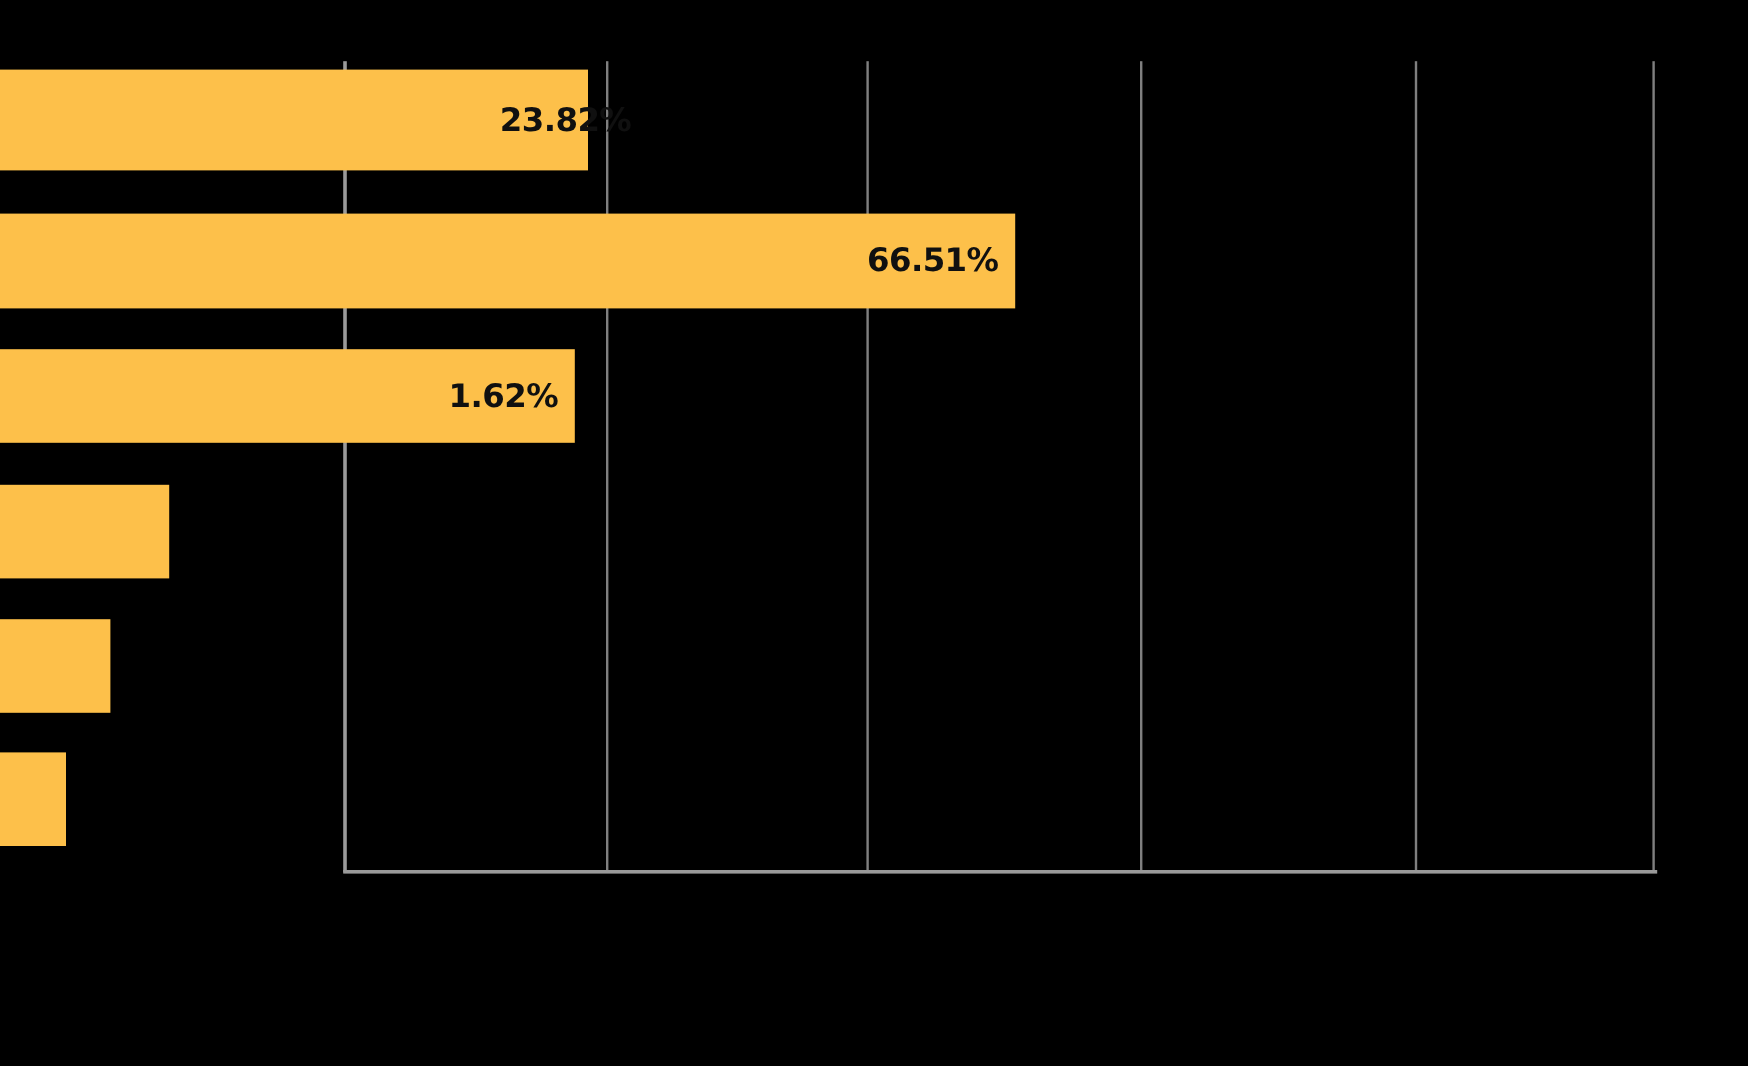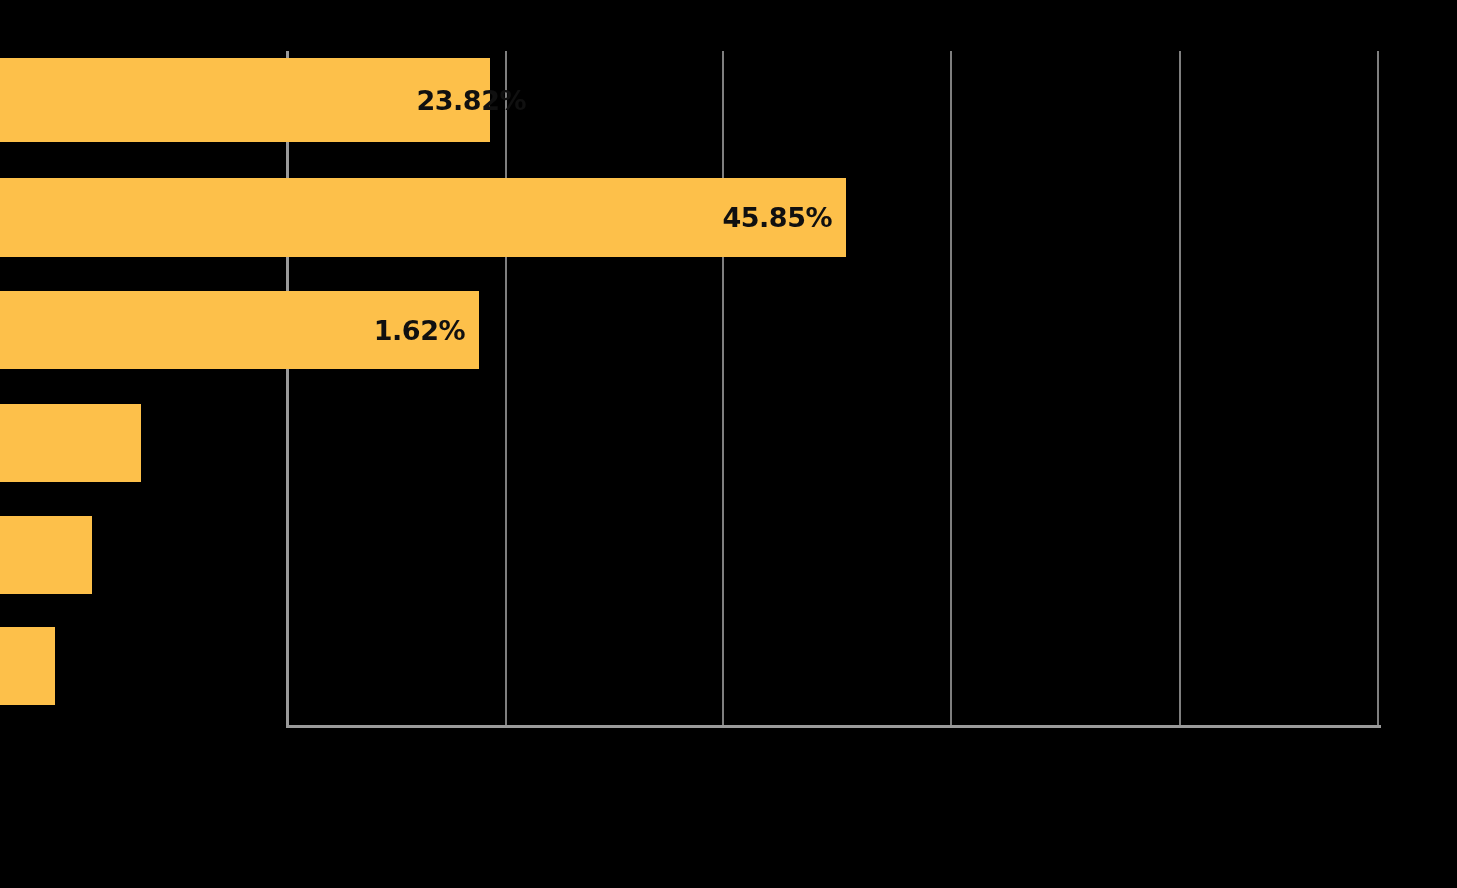--- a/index.html
+++ b/index.html
@@ -128,21 +128,21 @@
 
   <div id="x-axis-line"></div>
 
   <div class="bar-row" style="top:58px; height:84px; width:490px;">
     <div class="bar" style="width:490px;"></div>
     <div class="bar-value" style="left:0px; width:540px;border-radius:28px;">23.82%</div>
   </div>
 
   <div class="bar-row" style="top:178px; height:79px; width:846px;">
     <div class="bar" style="width:846px;"></div>
-    <div class="bar-value" style="left:0px; width:846px;">45.85%</div>
+    <div class="bar-value" style="left:0px; width:846px;">66.51%</div>
   </div>
 
   <div class="bar-row" style="top:291px; height:78px; width:479px;">
     <div class="bar" style="width:479px;"></div>
     <div class="bar-value" style="left:0px; width:479px;">1.62%</div>
   </div>
 
   <div class="bar-row" style="top:404px; height:78px; width:141px;">
     <div class="bar" style="width:141px;"></div>
     <div class="bar-value hidden-label" style="left:141px; width:160px;"></div>

